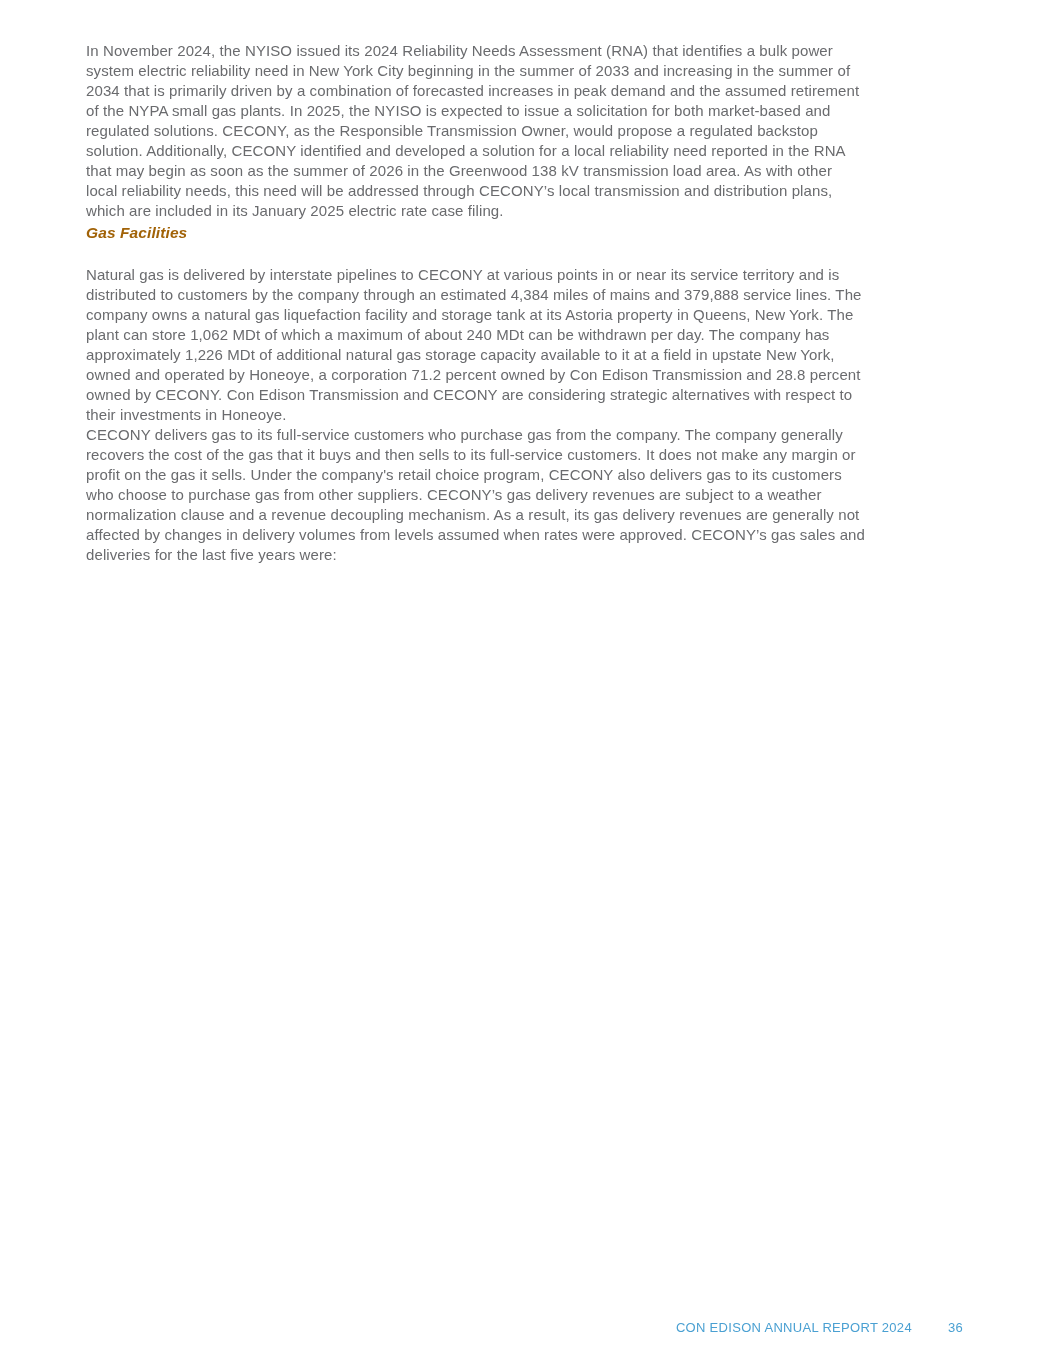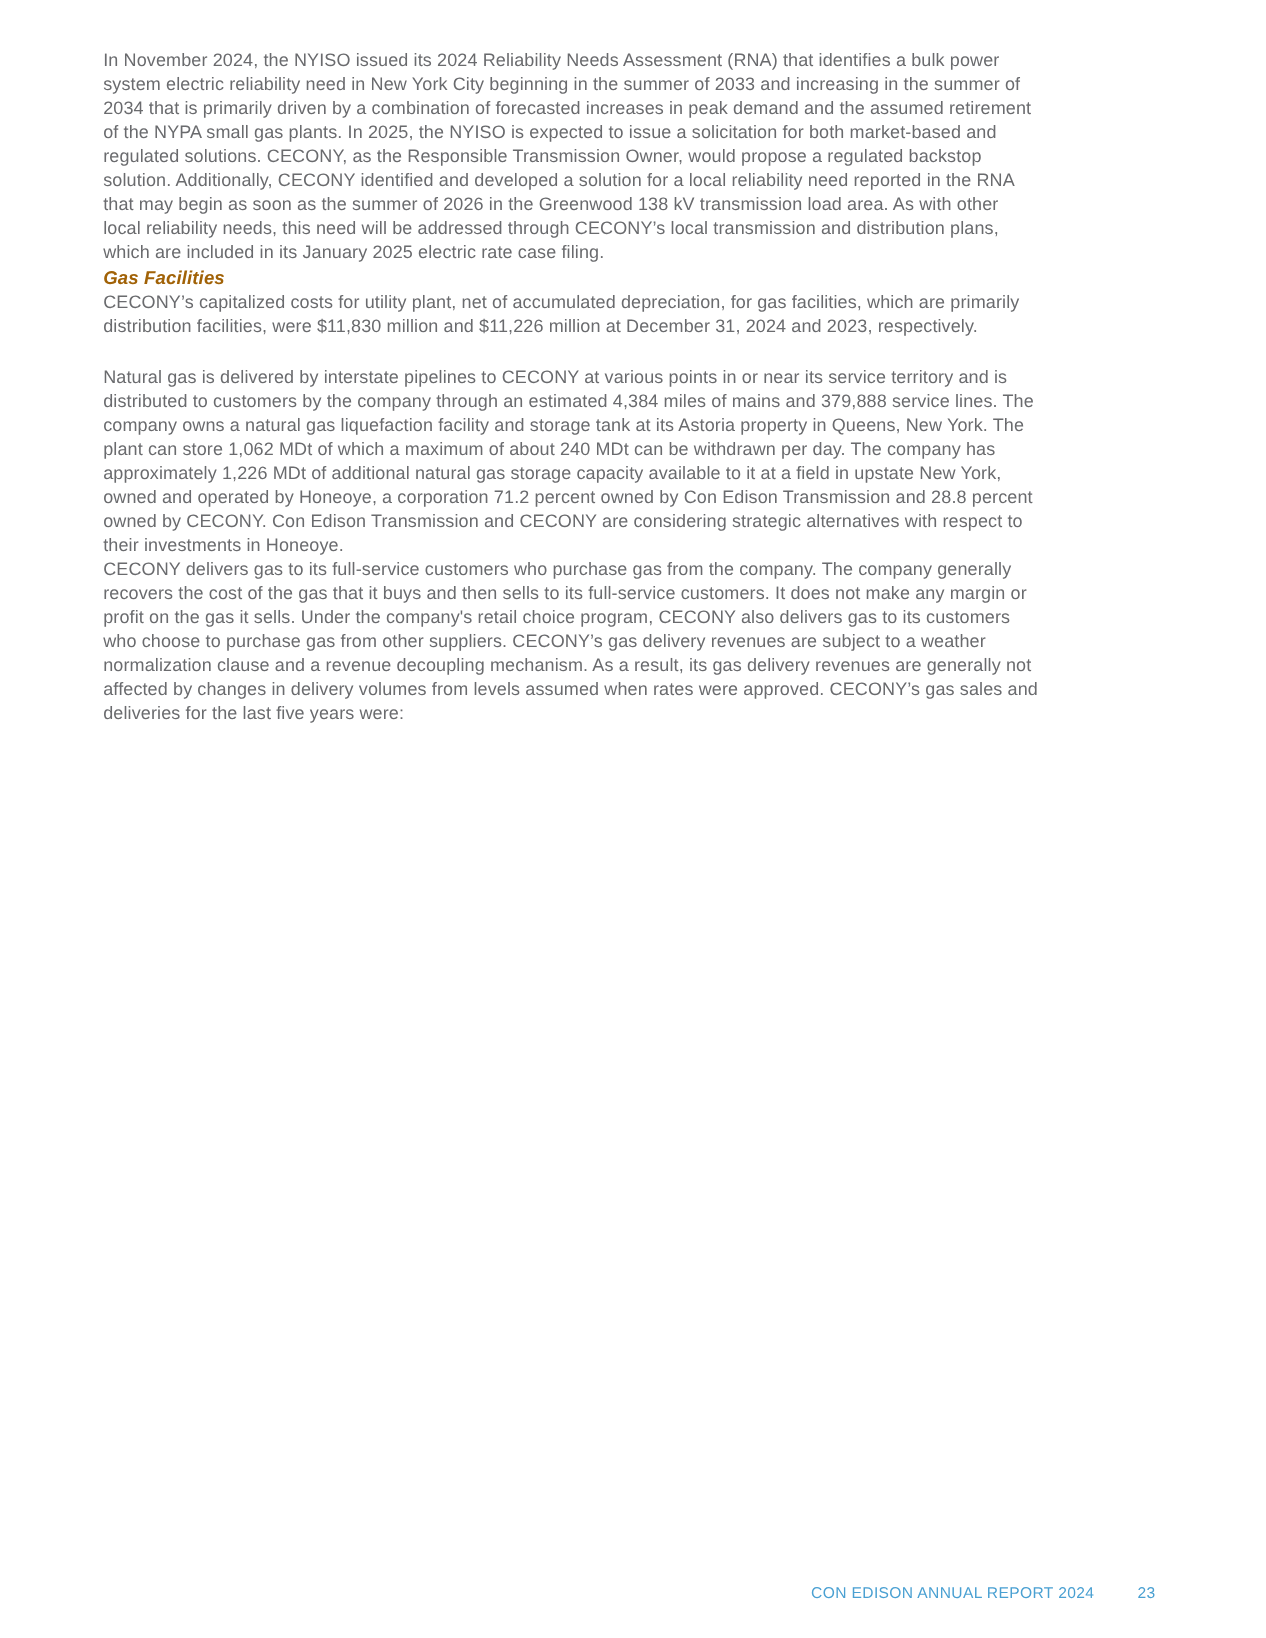--- a/index.html
+++ b/index.html
@@ -79,22 +79,20 @@
 of the NYPA small gas plants. In 2025, the NYISO is expected to issue a solicitation for both market-based and
 regulated solutions. CECONY, as the Responsible Transmission Owner, would propose a regulated backstop
 solution. Additionally, CECONY identified and developed a solution for a local reliability need reported in the RNA
 that may begin as soon as the summer of 2026 in the Greenwood 138 kV transmission load area. As with other
 local reliability needs, this need will be addressed through CECONY’s local transmission and distribution plans,
 which are included in its January 2025 electric rate case filing.</p>
 
 
     <h3 class="sub-heading">Gas Facilities</h3>
 
-    <p>CECONY’s capitalized costs for utility plant, net of accumulated depreciation, for gas facilities, which are primarily
-distribution facilities, were $11,830 million and $11,226 million at December 31, 2024 and 2023, respectively.</p>
 
     <p class="spaced">Natural gas is delivered by interstate pipelines to CECONY at various points in or near its service territory and is
 distributed to customers by the company through an estimated 4,384 miles of mains and 379,888 service lines. The
 company owns a natural gas liquefaction facility and storage tank at its Astoria property in Queens, New York. The
 plant can store 1,062 MDt of which a maximum of about 240 MDt can be withdrawn per day. The company has
 approximately 1,226 MDt of additional natural gas storage capacity available to it at a field in upstate New York,
 owned and operated by Honeoye, a corporation 71.2 percent owned by Con Edison Transmission and 28.8 percent
 owned by CECONY. Con Edison Transmission and CECONY are considering strategic alternatives with respect to
 their investments in Honeoye.</p>
 
@@ -104,16 +102,16 @@
 profit on the gas it sells. Under the company's retail choice program, CECONY also delivers gas to its customers
 who choose to purchase gas from other suppliers. CECONY’s gas delivery revenues are subject to a weather
 normalization clause and a revenue decoupling mechanism. As a result, its gas delivery revenues are generally not
 affected by changes in delivery volumes from levels assumed when rates were approved. CECONY’s gas sales and
 deliveries for the last five years were:</p>
 
   </main>
 
   <footer class="page-footer">
     <span>CON EDISON ANNUAL REPORT 2024</span>
-    <span>23</span>
+    <span>36</span>
   </footer>
 
 </div>
 
 </body></html>

